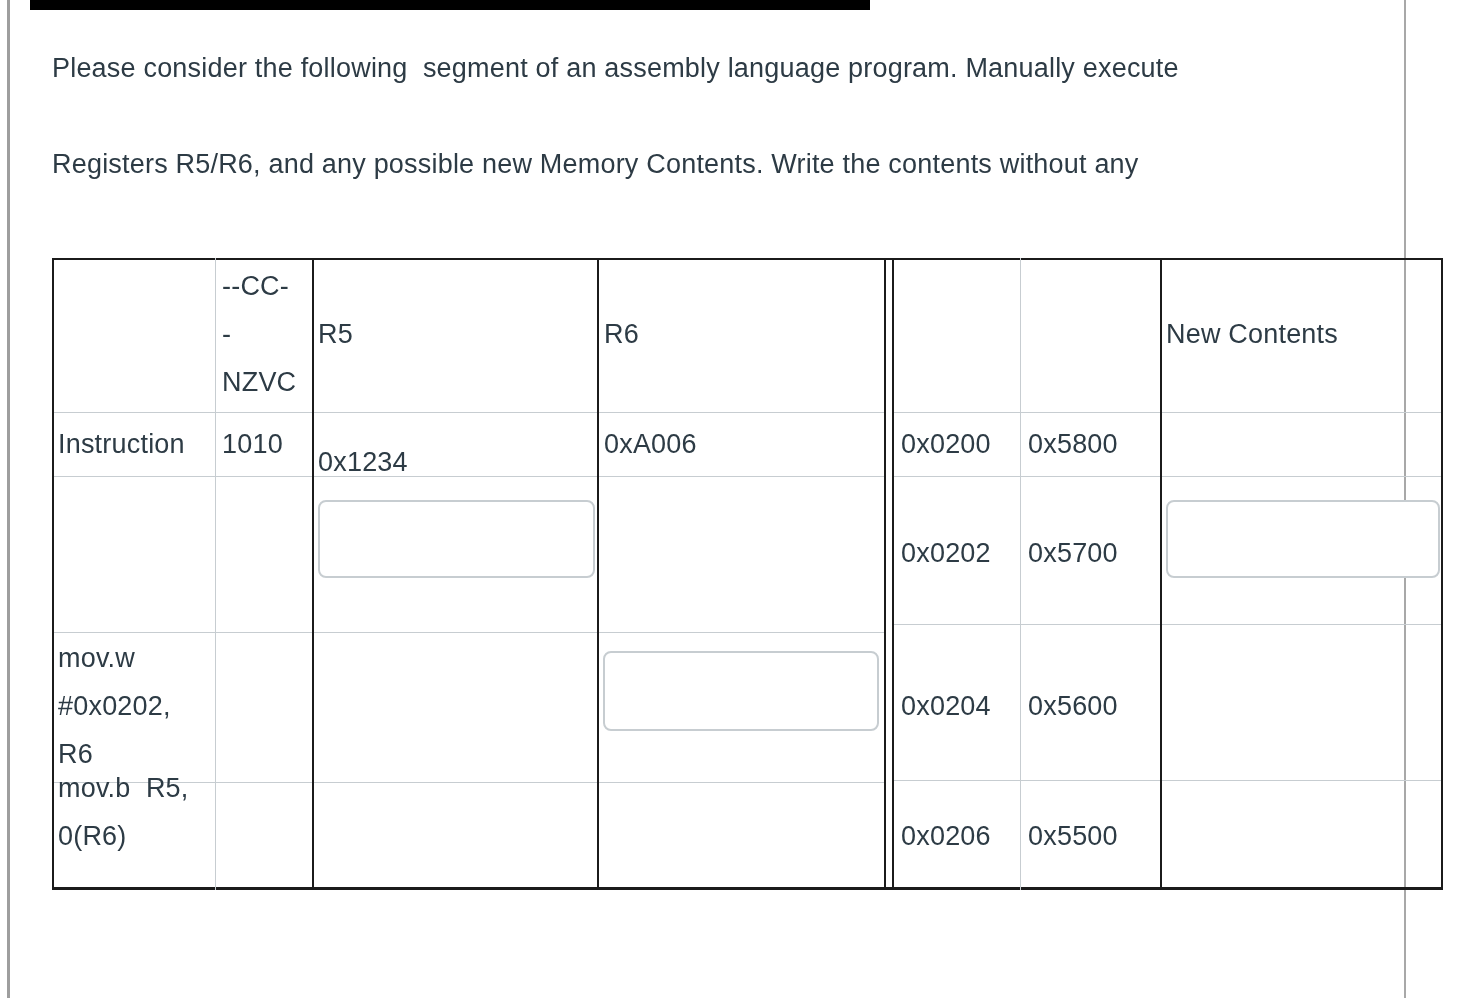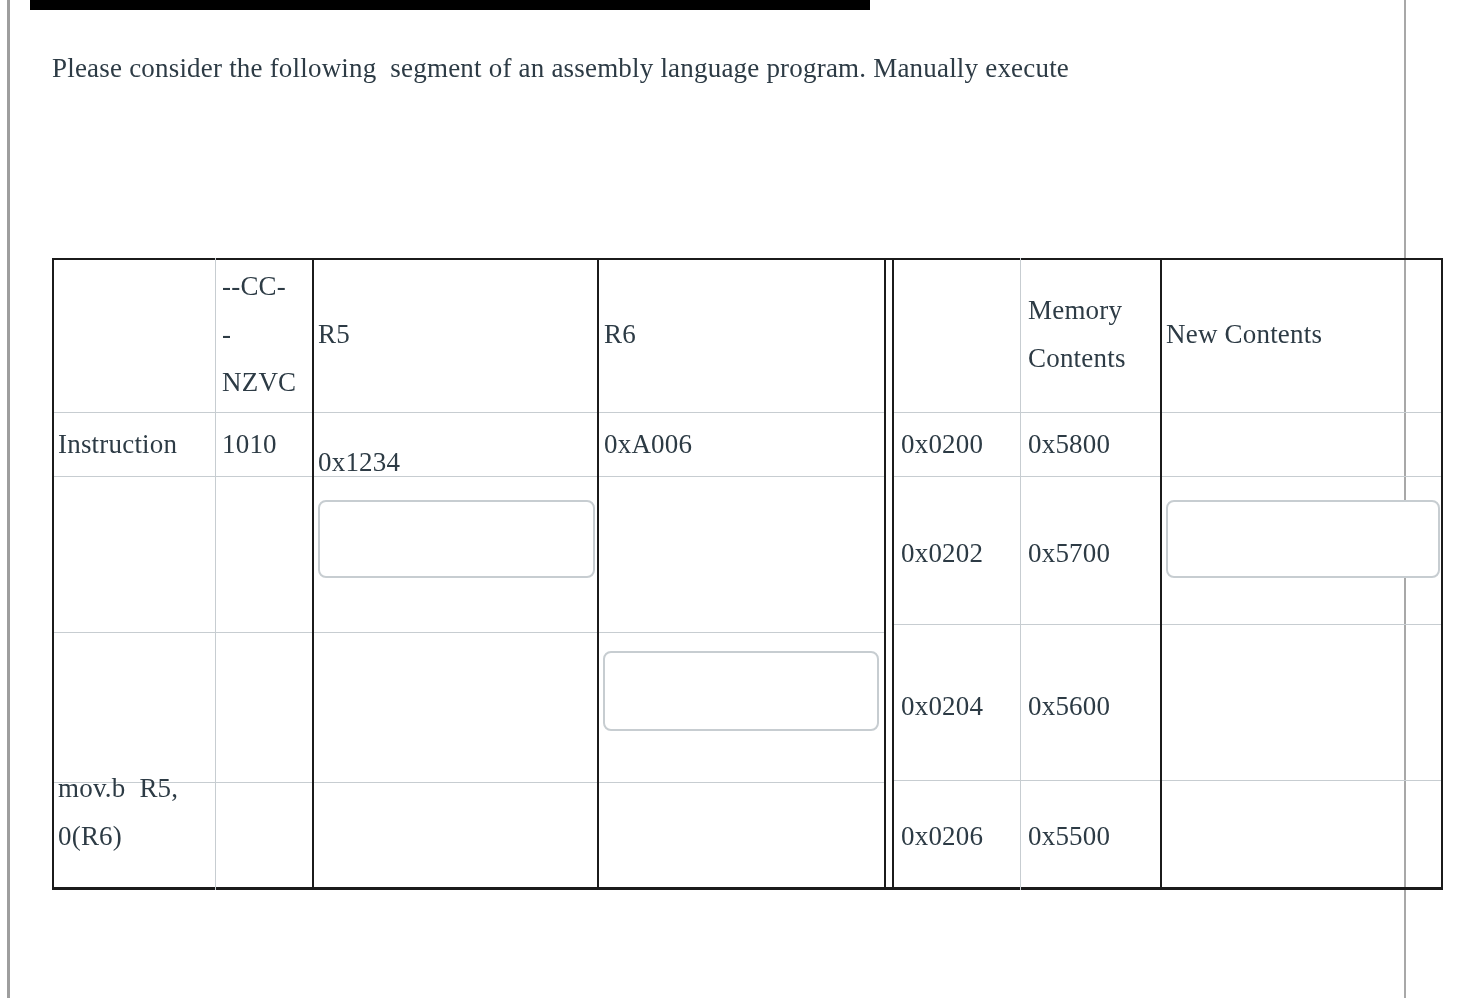--- a/index.html
+++ b/index.html
@@ -1,18 +1,18 @@
 <!DOCTYPE html>
 <html><head>
 <meta charset="utf-8">
 <style>
   * { margin:0; padding:0; box-sizing:border-box; }
   html,body { width:1474px; height:998px; background:#ffffff; overflow:hidden;
               font-family:"Liberation Sans","DejaVu Sans",sans-serif; }
-  .abs { position:absolute;font-family:Liberation Serif, serif; }
+  .abs { position:absolute; }
   #page { position:relative; width:1474px; height:998px; background:#fff; }
 
   .top-bar { left:30px; top:0; width:840px; height:10px; background:#000; }
   .rule-v { top:0; height:998px; background:#9e9e9e; }
   .rule-left  { left:7px;  width:3px; }
   .rule-right { left:1404px; width:2px; background:#a8a8a8; }
 
   .qline { left:52px; white-space:pre; font-size:27px; line-height:48px;
            color:#2D3B45; letter-spacing:0.2px; }
 
@@ -36,20 +36,21 @@
 </head>
 <body>
 
 <div id="page">
 
   <div class="abs top-bar"></div>
   <div class="abs rule-v rule-left"></div>
   <div class="abs rule-v rule-right"></div>
 
   <div class="abs qline" style="top:44px">Please consider the following  segment of an assembly language program. Manually execute</div>
+  <div class="abs qline" style="top:140px">Registers R5/R6, and any possible new Memory Contents. Write the contents without any</div>
 
   <div class="abs t-outer"></div>
 
   <div class="abs hlight hl-left" style="top:412px"></div>
   <div class="abs hlight hl-left" style="top:476px"></div>
   <div class="abs hlight hl-left" style="top:632px"></div>
   <div class="abs hlight hl-left" style="top:782px"></div>
   <div class="abs hlight hl-right" style="top:412px"></div>
   <div class="abs hlight hl-right" style="top:476px"></div>
   <div class="abs hlight hl-right" style="top:624px"></div>
@@ -61,35 +62,35 @@
   <div class="abs vdark" style="left:884px"></div>
   <div class="abs vdark" style="left:892px"></div>
   <div class="abs vlight" style="left:1020px"></div>
   <div class="abs vdark" style="left:1160px"></div>
 
   <div class="abs cell nowrap" style="left:222px; top:262px">--CC-</div>
   <div class="abs cell nowrap" style="left:222px; top:310px">-</div>
   <div class="abs cell nowrap" style="left:222px; top:358px">NZVC</div>
   <div class="abs cell nowrap" style="left:318px; top:310px">R5</div>
   <div class="abs cell nowrap" style="left:604px; top:310px">R6</div>
-  <div class="abs cell" style="left:1028px; top:286px; width:132px">Memory Contents</div>
   <div class="abs cell nowrap" style="left:1166px; top:310px">New Contents</div>
 
   <div class="abs cell nowrap" style="left:58px;  top:420px">Instruction</div>
   <div class="abs cell nowrap" style="left:222px; top:420px">1010</div>
   <div class="abs cell nowrap" style="left:318px; top:438px">0x1234</div>
   <div class="abs cell nowrap" style="left:604px; top:420px">0xA006</div>
   <div class="abs cell nowrap" style="left:901px; top:420px">0x0200</div>
   <div class="abs cell nowrap" style="left:1028px; top:420px">0x5800</div>
 
   <input class="qinput" type="text" style="left: 318px; top: 500px; width: 277px; height: 78px;">
   <div class="abs cell nowrap" style="left:901px; top:529px">0x0202</div>
   <div class="abs cell nowrap" style="left:1028px; top:529px">0x5700</div>
   <input class="qinput" type="text" style="left: 1166px; top: 500px; width: 274px; height: 78px;">
 
+  <div class="abs cell" style="left:58px; top:634px; width:152px">mov.w #0x0202, R6</div>
   <input class="qinput" type="text" style="left: 603px; top: 651px; width: 276px; height: 80px;">
   <div class="abs cell nowrap" style="left:901px; top:682px">0x0204</div>
   <div class="abs cell nowrap" style="left:1028px; top:682px">0x5600</div>
 
   <div class="abs cell" style="left:58px; top:764px; width:158px">mov.b  R5, 0(R6)</div>
   <div class="abs cell nowrap" style="left:901px; top:812px">0x0206</div>
   <div class="abs cell nowrap" style="left:1028px; top:812px">0x5500</div>
 
 </div>
 

